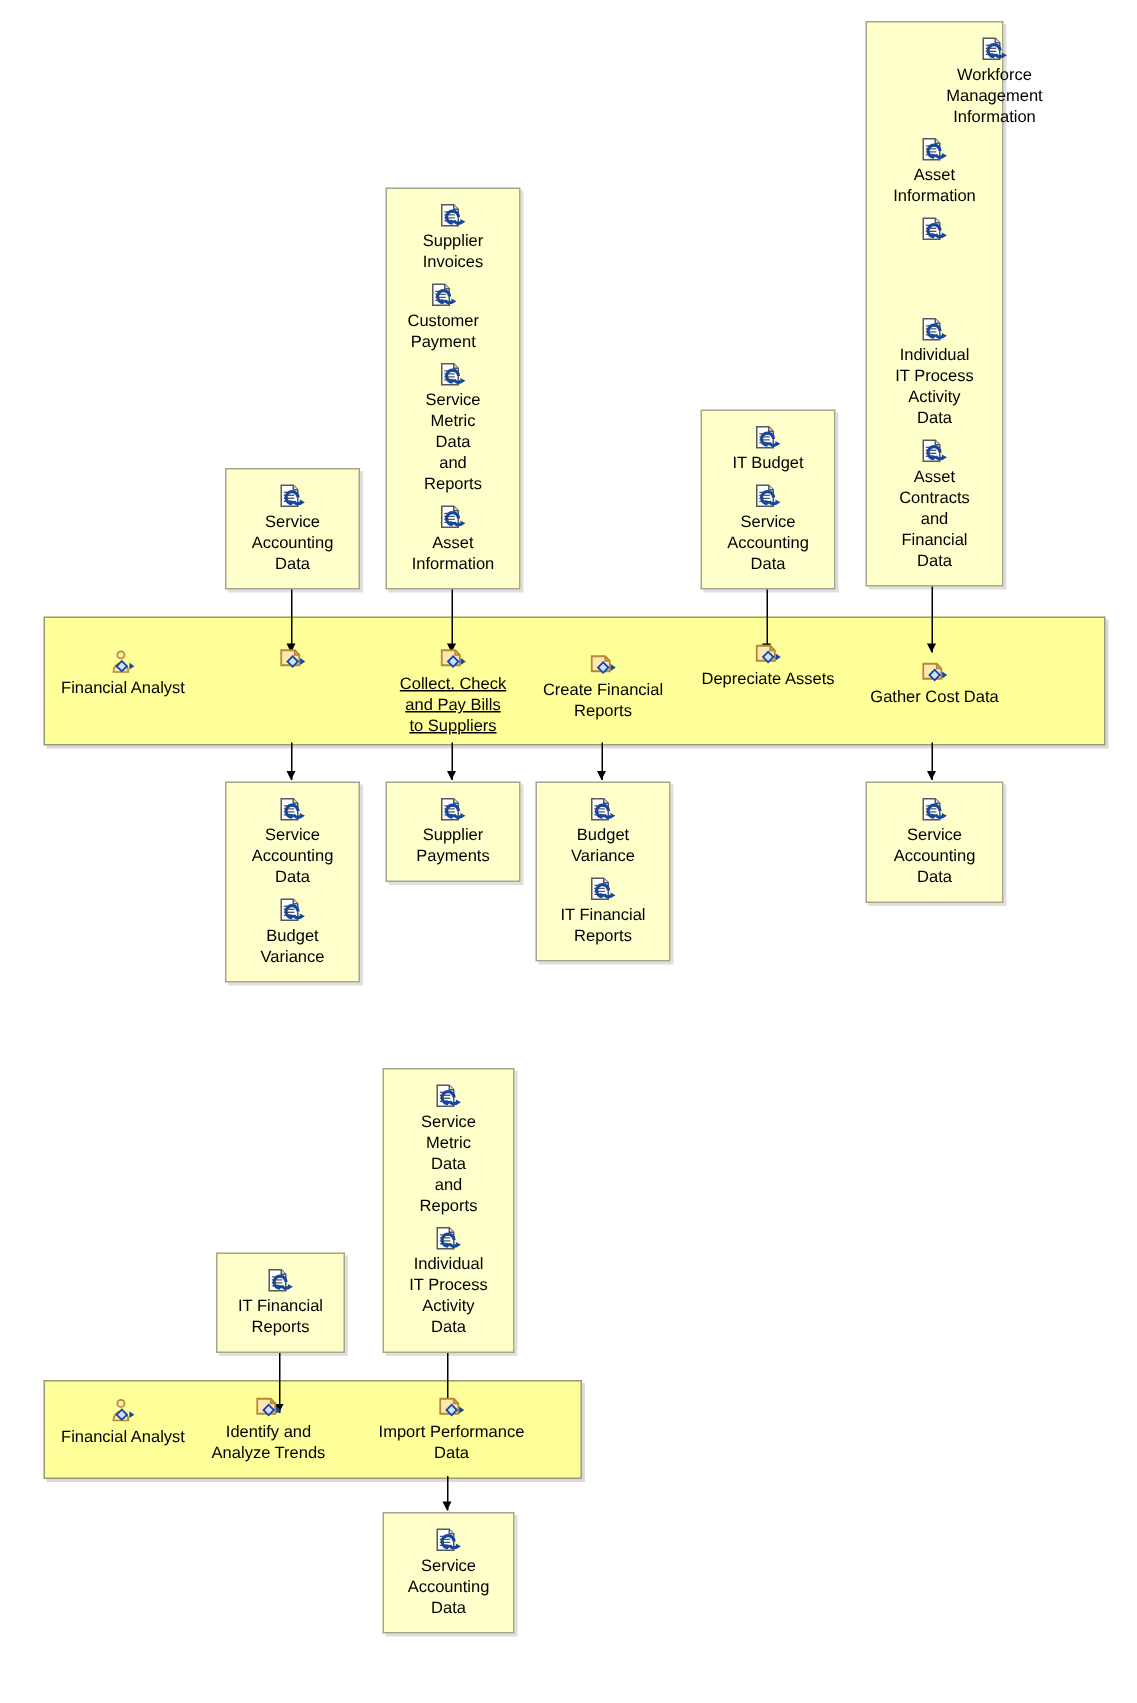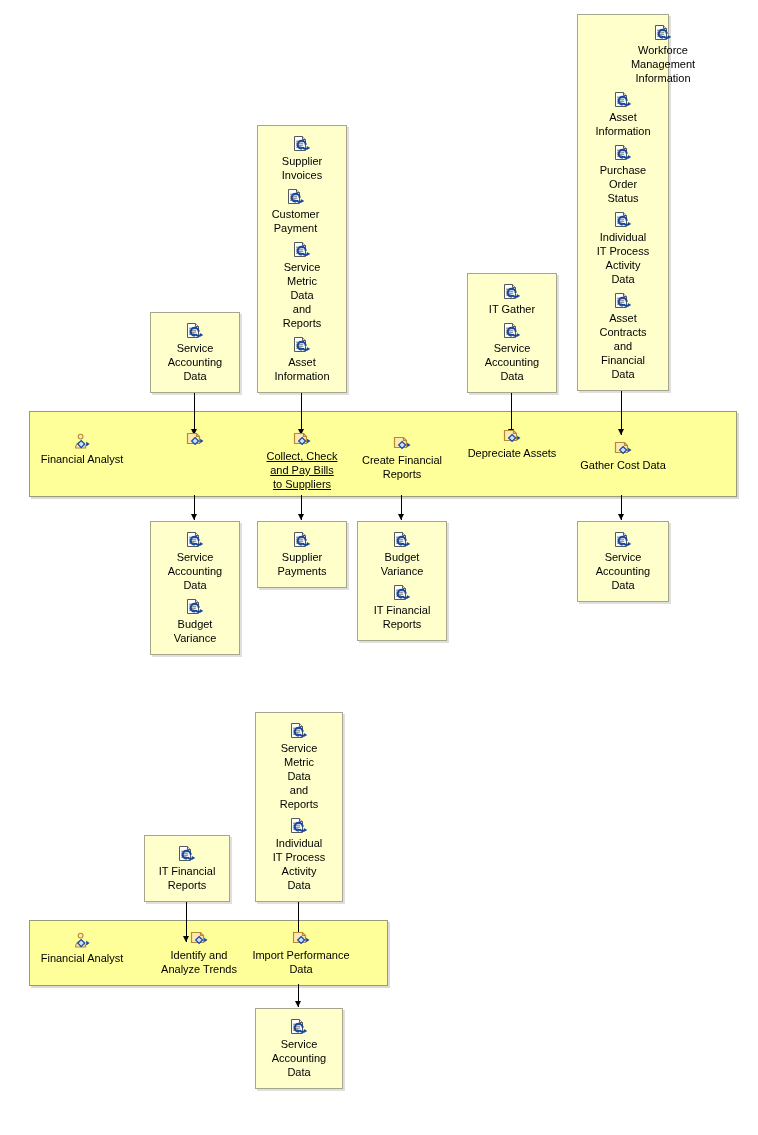--- a/index.html
+++ b/index.html
@@ -195,21 +195,21 @@
           <line x1="5.2" y1="10.2" x2="12.2" y2="10.2"></line>
           <line x1="5.2" y1="12.2" x2="9.8" y2="12.2"></line>
         </g>
         <g transform="translate(8.5,8.5)">
           <path d="M2.2 5.2 a4 4 0 1 1 4-4" fill="none" stroke="#15479e" stroke-width="2.1"></path>
           <path d="M0.1 2.9 l2.2 2.8 l2.6 -1.9 z" fill="#15479e"></path>
           <path d="M7.4 2.5 l3.4 1.9 l-3.4 1.9 z" fill="#15479e"></path>
           <path d="M3.2 3.6 a3 3 0 0 0 4.6 1.1" fill="none" stroke="#15479e" stroke-width="2.1"></path>
         </g>
       </svg>
-      <span class="lbl">IT Gather</span>
+      <span class="lbl">IT Budget</span>
     </div>
     <div class="node" style="left: 467px; top: 322px; width: 90px;">
       <svg class="ico" viewBox="0 0 22 18" xmlns="http://www.w3.org/2000/svg">
         <path d="M3.5 1.5 h8 l3 3 v11 h-11 z" fill="#ffffff" stroke="#55585c" stroke-width="1"></path>
         <path d="M11.5 1.5 v3 h3" fill="#dfe3e8" stroke="#55585c" stroke-width="1"></path>
         <g stroke="#55585c" stroke-width="0.9">
           <line x1="5.2" y1="6.2" x2="12.2" y2="6.2"></line>
           <line x1="5.2" y1="8.2" x2="12.2" y2="8.2"></line>
           <line x1="5.2" y1="10.2" x2="12.2" y2="10.2"></line>
           <line x1="5.2" y1="12.2" x2="9.8" y2="12.2"></line>
@@ -279,23 +279,20 @@
           <line x1="5.2" y1="10.2" x2="12.2" y2="10.2"></line>
           <line x1="5.2" y1="12.2" x2="9.8" y2="12.2"></line>
         </g>
         <g transform="translate(8.5,8.5)">
           <path d="M2.2 5.2 a4 4 0 1 1 4-4" fill="none" stroke="#15479e" stroke-width="2.1"></path>
           <path d="M0.1 2.9 l2.2 2.8 l2.6 -1.9 z" fill="#15479e"></path>
           <path d="M7.4 2.5 l3.4 1.9 l-3.4 1.9 z" fill="#15479e"></path>
           <path d="M3.2 3.6 a3 3 0 0 0 4.6 1.1" fill="none" stroke="#15479e" stroke-width="2.1"></path>
         </g>
       </svg>
-      <span class="lbl">Purchase
-Order
-Status</span>
     </div>
     <div class="node" style="left: 577px; top: 211px; width: 92px;">
       <svg class="ico" viewBox="0 0 22 18" xmlns="http://www.w3.org/2000/svg">
         <path d="M3.5 1.5 h8 l3 3 v11 h-11 z" fill="#ffffff" stroke="#55585c" stroke-width="1"></path>
         <path d="M11.5 1.5 v3 h3" fill="#dfe3e8" stroke="#55585c" stroke-width="1"></path>
         <g stroke="#55585c" stroke-width="0.9">
           <line x1="5.2" y1="6.2" x2="12.2" y2="6.2"></line>
           <line x1="5.2" y1="8.2" x2="12.2" y2="8.2"></line>
           <line x1="5.2" y1="10.2" x2="12.2" y2="10.2"></line>
           <line x1="5.2" y1="12.2" x2="9.8" y2="12.2"></line>
@@ -646,21 +643,21 @@
         <circle cx="9.6" cy="3.6" r="2.4" fill="#ffe9b0" stroke="#b4893a" stroke-width="1.1"></circle>
         <path d="M4.6 15 a5 6 0 0 1 10 0 z" fill="#ffe9b0" stroke="#b4893a" stroke-width="1.1"></path>
         <g transform="translate(5.6,6.6)">
           <path d="M4.6 0.2 l4.3 4.3 l-4.3 4.3 l-4.3 -4.3 z" fill="#15479e"></path>
           <path d="M4.6 1.9 l2.6 2.6 l-2.6 2.6 l-2.6 -2.6 z" fill="#cfe0ff"></path>
           <path d="M9.6 2.2 l3.4 2.3 l-3.4 2.3 z" fill="#15479e"></path>
         </g>
       </svg>
       <span class="lbl">Financial Analyst</span>
     </div>
-    <div class="node" style="left: 148px; top: 929px; width: 102px;">
+    <div class="node" style="left: 128px; top: 929px; width: 102px;">
       <svg class="ico" viewBox="0 0 22 18" xmlns="http://www.w3.org/2000/svg">
         <path d="M3.5 3.5 h9 l3 3 v7 h-12 z" fill="#ffe9b0" stroke="#b4893a" stroke-width="1.2"></path>
         <path d="M12.5 3.5 v3 h3" fill="none" stroke="#b4893a" stroke-width="1.2"></path>
         <g transform="translate(6.5,6.5)">
           <path d="M4.6 0.2 l4.3 4.3 l-4.3 4.3 l-4.3 -4.3 z" fill="#15479e"></path>
           <path d="M4.6 1.9 l2.6 2.6 l-2.6 2.6 l-2.6 -2.6 z" fill="#cfe0ff"></path>
           <path d="M9.6 2.2 l3.4 2.3 l-3.4 2.3 z" fill="#15479e"></path>
         </g>
       </svg>
       <span class="lbl">Identify and

